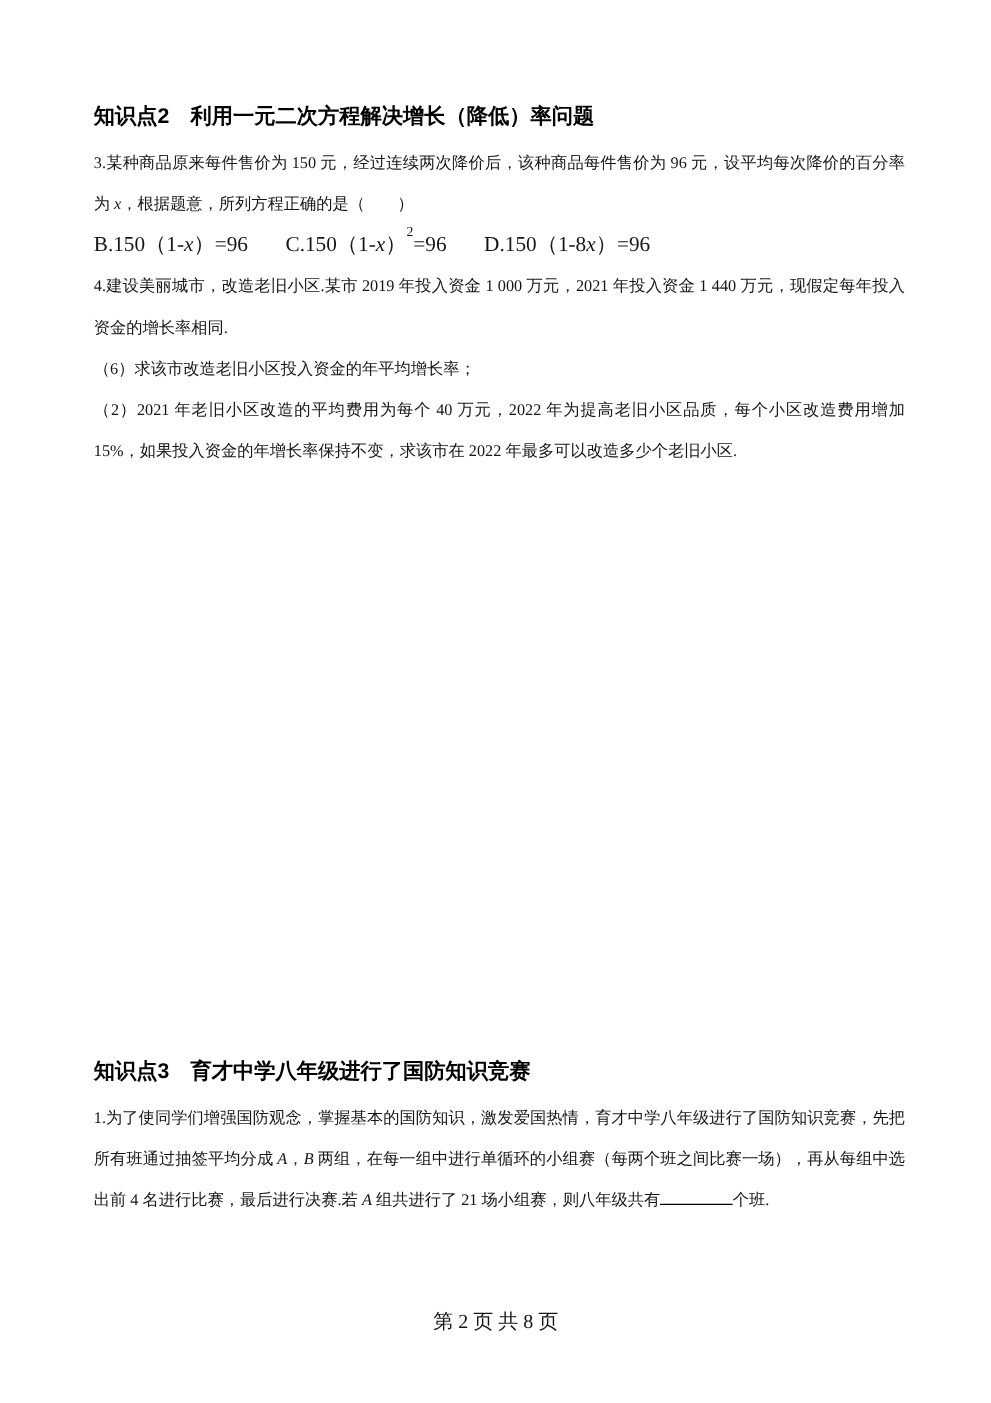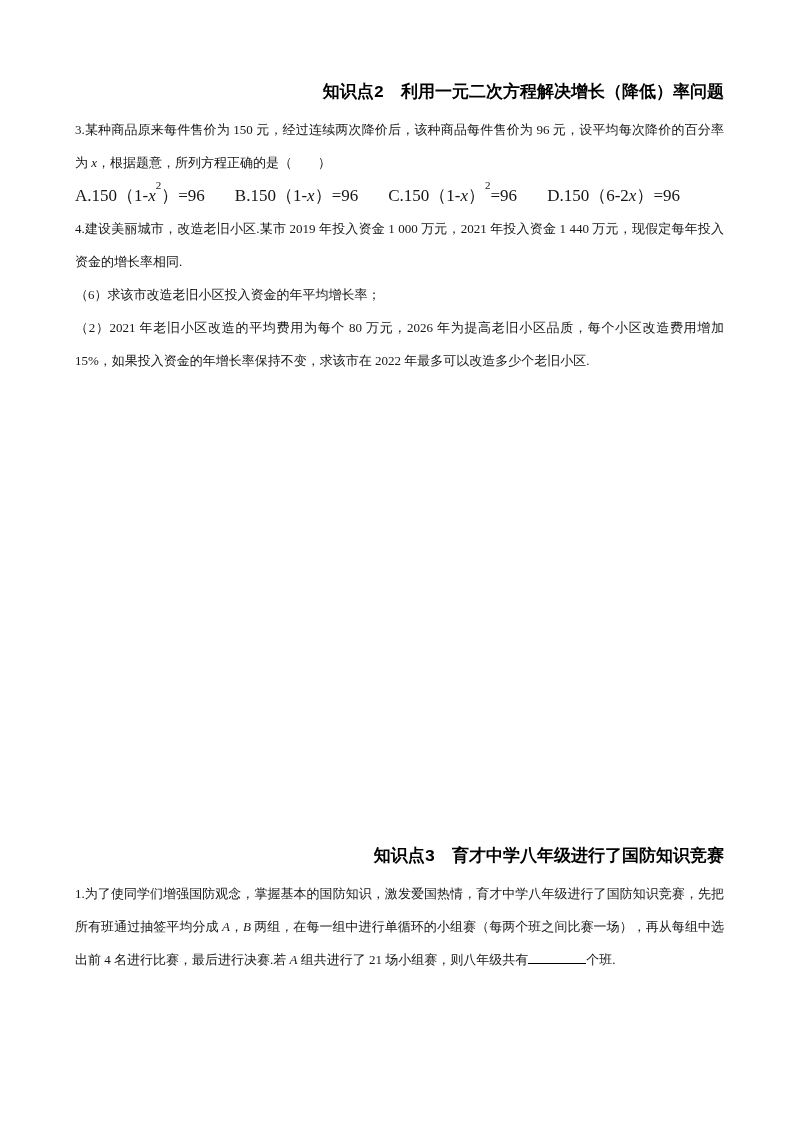--- a/index.html
+++ b/index.html
@@ -22,27 +22,26 @@
     width: 649px;
     top: 82px;
   }
   .content-bottom {
     position: absolute;
     left: 75px;
     width: 649px;
     top: 846px;
   }
   .heading {
-    font-family: Liberation Mono, monospace;
+    font-family: Liberation Sans, sans-serif;
     font-weight: 700;
     font-size: 17px;
     line-height: 22px;
     margin: 0 0 9px 0;
     color: #000000;
-    text-align: right;
   }
   .heading .h-label { margin-right: 17px; }
   .para {
     font-size: 13px;
     line-height: 33px;
     margin: 0;
     text-align: justify;
   }
   .options-row {
     display: flex;
@@ -84,31 +83,31 @@
 <body>
 
 <div class="page">
 
   <section class="content-top">
     <h2 class="heading"><span class="h-label">知识点2</span><span class="h-title">利用一元二次方程解决增长（降低）率问题</span></h2>
 
     <p class="para"><span>3.某种商品原来每件售价为 150 元，经过连续两次降价后，该种商品每件售价为 96 元，设平均每次降价的百分率为 </span><span class="var">x</span><span>，根据题意，所列方程正确的是（　　）</span></p>
 
     <div class="options-row">
-      <span class="opt"><span>A.150（1-</span><span class="var">x</span><sup class="exp">2</sup><span>）=96</span></span>
       <span class="opt"><span>B.150（1-</span><span class="var">x</span><span>）=96</span></span>
       <span class="opt"><span>C.150（1-</span><span class="var">x</span><span>）</span><sup class="exp">2</sup><span>=96</span></span>
-      <span class="opt"><span>D.150（6-2</span><span class="var">x</span><span>）=96</span></span>
+      <span class="opt"><span>D.150（1-8</span><span class="var">x</span><span>）=96</span></span>
     </div>
 
     <p class="para">4.建设美丽城市，改造老旧小区.某市 2019 年投入资金 1 000 万元，2021 年投入资金 1 440 万元，现假定每年投入资金的增长率相同.</p>
     <p class="para">（6）求该市改造老旧小区投入资金的年平均增长率；</p>
-    <p class="para">（2）2021 年老旧小区改造的平均费用为每个 80 万元，2026 年为提高老旧小区品质，每个小区改造费用增加 15%，如果投入资金的年增长率保持不变，求该市在 2022 年最多可以改造多少个老旧小区.</p>
+    <p class="para">（2）2021 年老旧小区改造的平均费用为每个 40 万元，2022 年为提高老旧小区品质，每个小区改造费用增加 15%，如果投入资金的年增长率保持不变，求该市在 2022 年最多可以改造多少个老旧小区.</p>
   </section>
 
   <section class="content-bottom">
     <h2 class="heading"><span class="h-label">知识点3</span><span class="h-title">育才中学八年级进行了国防知识竞赛</span></h2>
 
     <p class="para"><span>1.为了使同学们增强国防观念，掌握基本的国防知识，激发爱国热情，育才中学八年级进行了国防知识竞赛，先把所有班通过抽签平均分成 </span><span class="var">A</span><span>，</span><span class="var">B</span><span> 两组，在每一组中进行单循环的小组赛（每两个班之间比赛一场），再从每组中选出前 4 名进行比赛，最后进行决赛.若 </span><span class="var">A</span><span> 组共进行了 21 场小组赛，则八年级共有</span><span class="answer-blank"></span><span>个班.</span></p>
   </section>
 
+  <footer class="footer"><span>第 2 页 共 8 页</span></footer>
 
 </div>
 
 </body></html>

